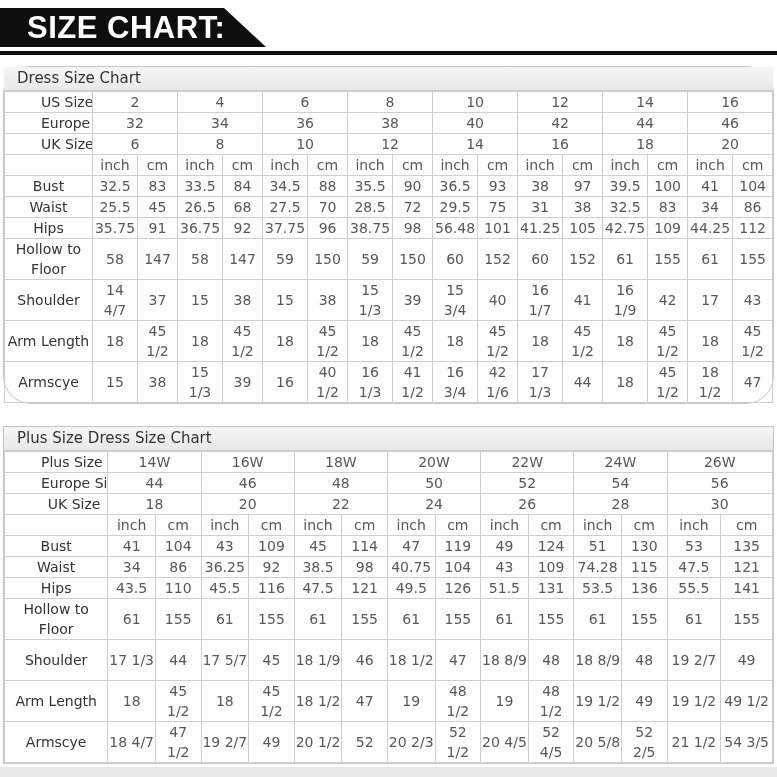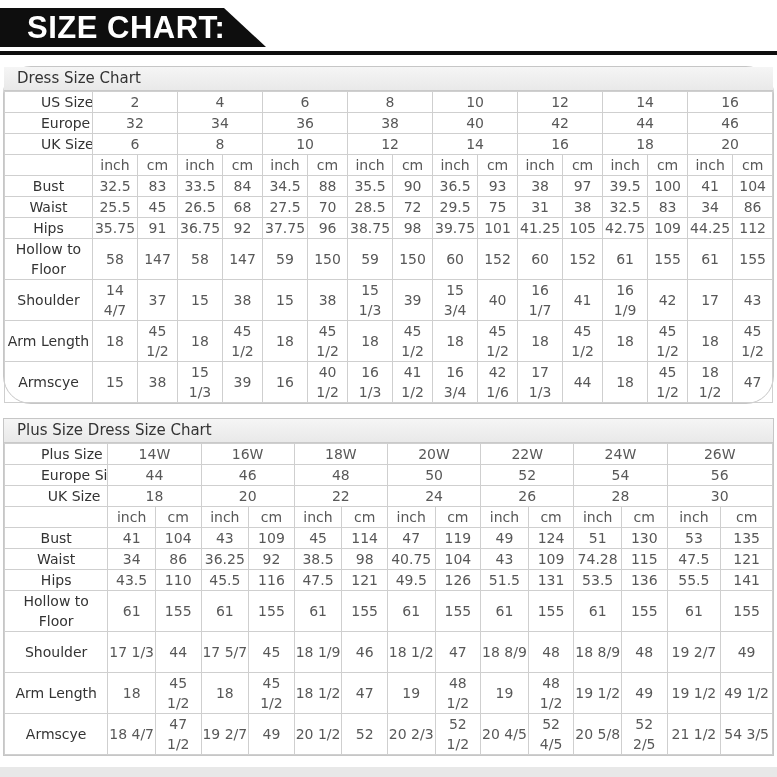--- a/index.html
+++ b/index.html
@@ -18,21 +18,21 @@
   .banner .btxt{
     display:block;color:#ffffff;font-weight:bold;font-size:31px;
     line-height:39px;padding-left:27px;letter-spacing:.5px;
     font-family:"Liberation Sans","DejaVu Sans",sans-serif;
   }
   .rule{position:absolute;top:51px;left:0;right:0;height:4px;background:#0e0e0e;}
   
   .wrap{padding:0 3px;}
   .block{border:1px solid #c6c6c6;background:#fff;}
   .block.first{margin-top:11px;border-radius:28px;}
-  .block.second{margin-top:14px;}
+  .block.second{margin-top:22px;}
   .tbar{
     height:23px;line-height:23px;padding-left:13px;
     background:linear-gradient(#f5f5f5,#e9e9e9);
     border-bottom:1px solid #c9c9c9;
     font-size:15px;color:#333333;text-align:left;
   }
   table{border-collapse:collapse;table-layout:fixed;width:100%;}
   td{
     border:1px solid #cfcfcf;text-align:center;vertical-align:middle;
     font-size:14px;line-height:20px;color:#585858;padding:0;overflow:hidden;
@@ -171,21 +171,21 @@
           <tr class="r-std">
             <td class="lbl">Hips</td>
             <td>35.75</td>
             <td>91</td>
             <td>36.75</td>
             <td>92</td>
             <td>37.75</td>
             <td>96</td>
             <td>38.75</td>
             <td>98</td>
-            <td>39.75</td>
+            <td>56.48</td>
             <td>101</td>
             <td>41.25</td>
             <td>105</td>
             <td>42.75</td>
             <td>109</td>
             <td>44.25</td>
             <td>112</td>
           </tr>
           <tr class="r-tall">
             <td class="lbl">Hollow to Floor</td>

